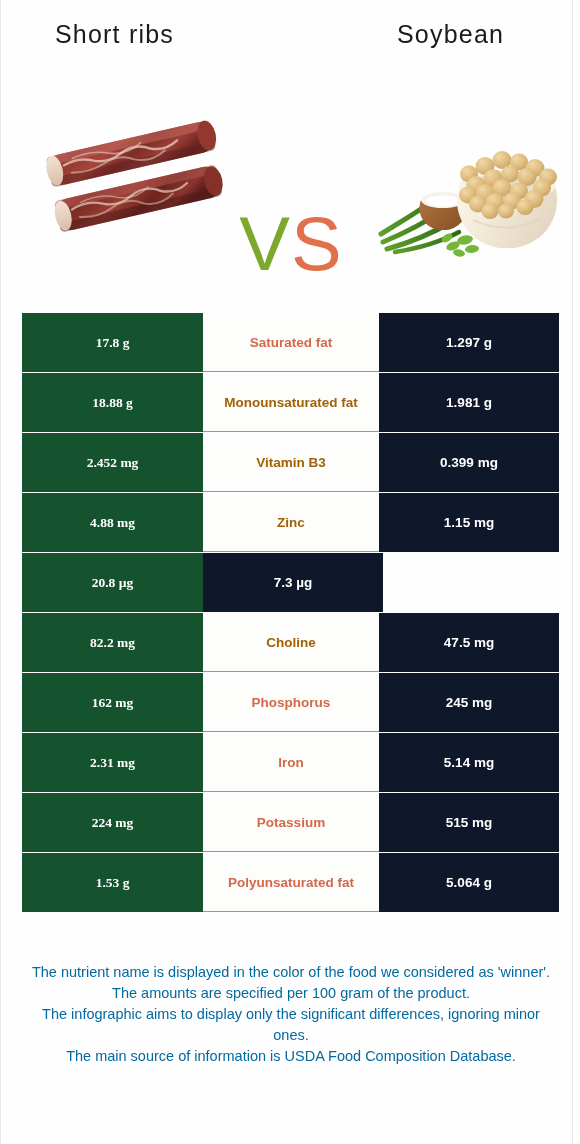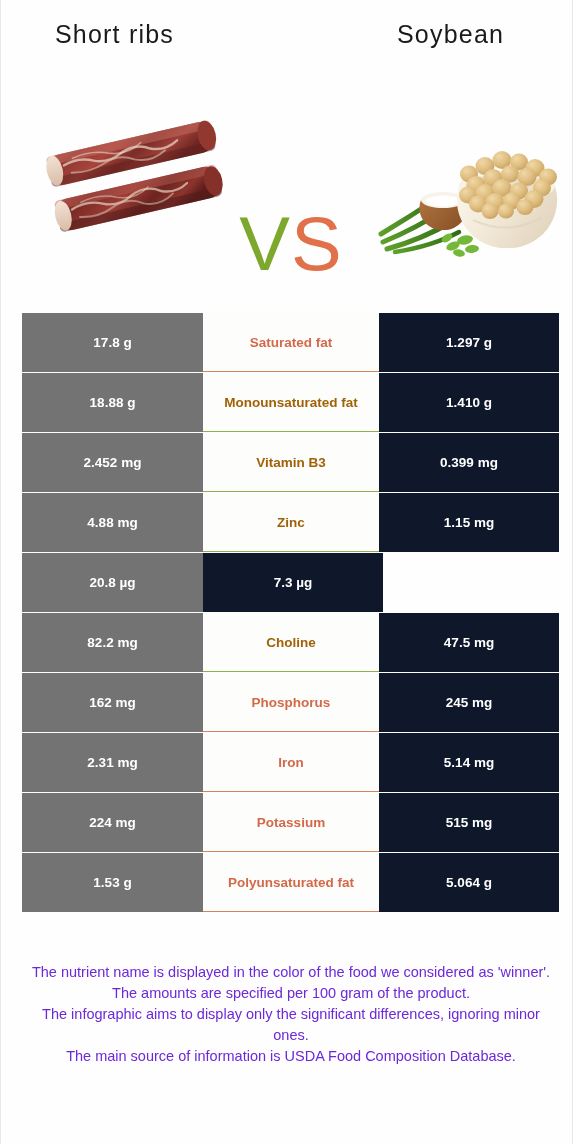--- a/index.html
+++ b/index.html
@@ -104,22 +104,23 @@
   .cell {
     display: flex;
     align-items: center;
     justify-content: center;
     box-sizing: border-box;
     font-size: 13.5px;
     font-weight: 600;
   }
   .cell-left {
     width: 181px;
-    background: #737373;
+    background: #14532d;
     color: #ffffff;
+    font-family: Liberation Serif, serif;
   }
   .cell-right {
     width: 180px;
     background: #0f172a;
     color: #ffffff;
   }
   .cell-mid {
     width: 176px;
     background: #fdfdfc;
     font-size: 13.5px;
@@ -137,21 +138,21 @@
 
   
   .footer {
     position: absolute;
     left: 0;
     top: 962px;
     width: 580px;
     text-align: center;
     font-size: 14.5px;
     line-height: 21px;
-    color: #6d28d9;
+    color: #0369a1;
     font-family: "Liberation Sans", sans-serif;
   }
   .footer p {
     margin: 0;
     padding: 0 24px;
   }
 </style>
 </head>
 <body>
 
@@ -297,21 +298,21 @@
 
     <div class="row">
       <div class="cell cell-left">17.8 g</div>
       <div class="cell cell-mid win-right">Saturated fat</div>
       <div class="cell cell-right">1.297 g</div>
     </div>
 
     <div class="row">
       <div class="cell cell-left">18.88 g</div>
       <div class="cell cell-mid win-left">Monounsaturated fat</div>
-      <div class="cell cell-right">1.410 g</div>
+      <div class="cell cell-right">1.981 g</div>
     </div>
 
     <div class="row">
       <div class="cell cell-left">2.452 mg</div>
       <div class="cell cell-mid win-left">Vitamin B3</div>
       <div class="cell cell-right">0.399 mg</div>
     </div>
 
     <div class="row">
       <div class="cell cell-left">4.88 mg</div>

